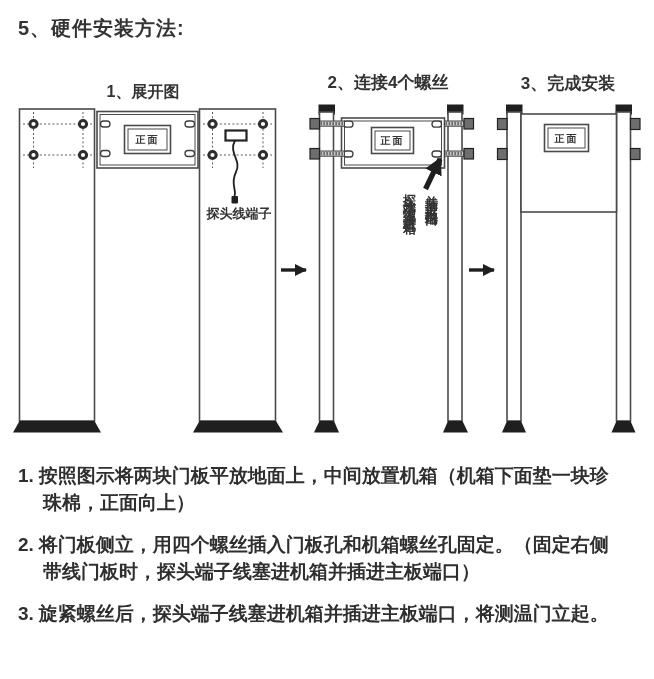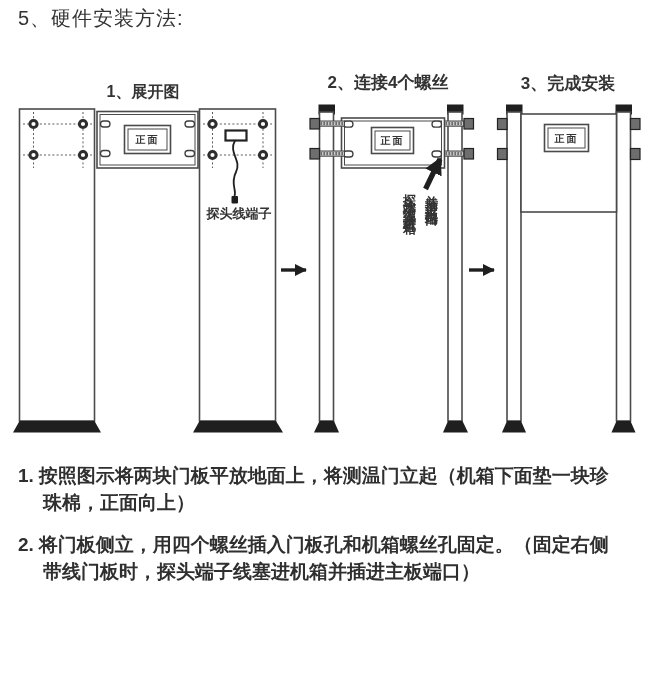--- a/index.html
+++ b/index.html
@@ -1,18 +1,18 @@
 <!DOCTYPE html>
 <html><head>
 <meta charset="utf-8">
 <style>
   html,body{margin:0;padding:0;background:#fff;}
   .sheet{position:relative;width:654px;height:679px;background:#ffffff;overflow:hidden;
          font-family:"Liberation Sans",sans-serif;color:#333;}
-  .page-title{position:absolute;left:18px;top:5px;font-size:20px;font-weight:400;
+  .page-title{position:absolute;left:18px;top:15px;font-size:20px;font-weight:700;
               letter-spacing:1px;color:#333;}
   .diagram-svg{position:absolute;left:0;top:0;}
   svg text{font-family:"Liberation Sans",sans-serif;font-weight:700;fill:#333;}
   .panel{fill:#ffffff;stroke:#4a4a4a;stroke-width:1.6;}
   .thin{fill:none;stroke:#4a4a4a;stroke-width:1;}
   .dash{stroke:#5a5a5a;stroke-width:1;stroke-dasharray:2,2.2;fill:none;}
   .hole{fill:#ffffff;stroke:#2d2d2d;stroke-width:3;}
   .slot{fill:#ffffff;stroke:#3d3d3d;stroke-width:1.3;}
   .blackfill{fill:#1f1f1f;stroke:none;}
   .head{fill:#6e6e6e;stroke:#222222;stroke-width:1.2;}
@@ -151,17 +151,18 @@
 
       <polygon class="blackfill" points="502,432.5 526,432.5 521,421 507,421"></polygon>
       <polygon class="blackfill" points="611.5,432.5 635.5,432.5 630.5,421 616.5,421"></polygon>
     </g>
   </svg>
 
   <div class="vnote vnote-left">探头端子线塞进机箱</div>
   <div class="vnote vnote-right">并插进主板端口</div>
 
   <div class="instructions">
-    <p class="inst"><span class="num">1.</span><span>按照图示将两块门板平放地面上，将测温门立起（机箱下面垫一块珍珠棉，正面向上）</span></p>
+    <p class="inst"><span class="num">1.</span><span>按照图示将两块门板平放地面上，中间放置机箱（机箱下面垫一块珍珠棉，正面向上）</span></p>
     <p class="inst"><span class="num">2.</span><span>将门板侧立，用四个螺丝插入门板孔和机箱螺丝孔固定。（固定右侧带线门板时，探头端子线塞进机箱并插进主板端口）</span></p>
+    <p class="inst"><span class="num">3.</span><span>旋紧螺丝后，探头端子线塞进机箱并插进主板端口，将测温门立起。</span></p>
   </div>
 
 </div>
 
 </body></html>

